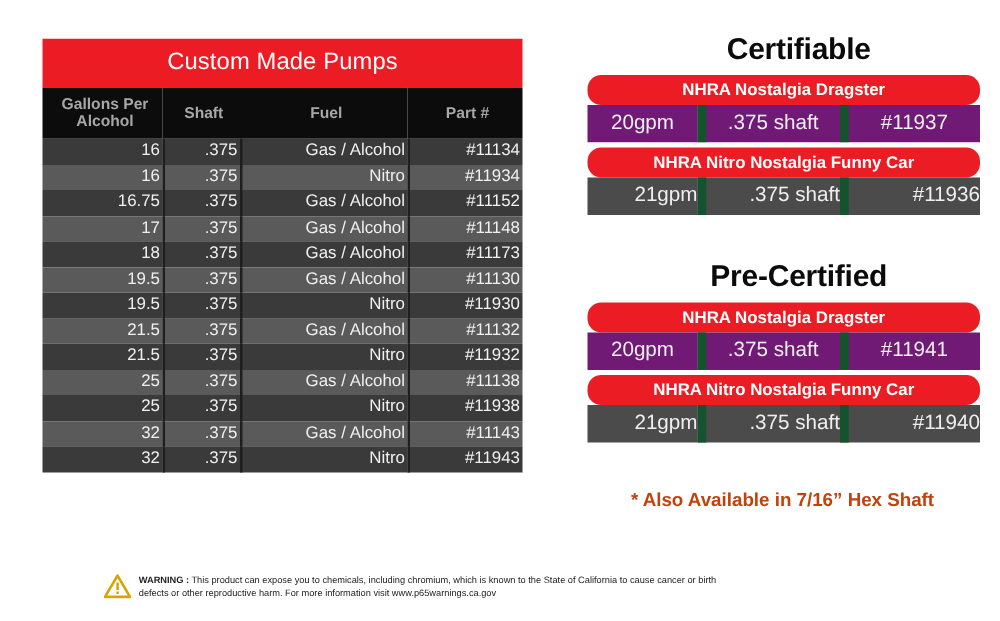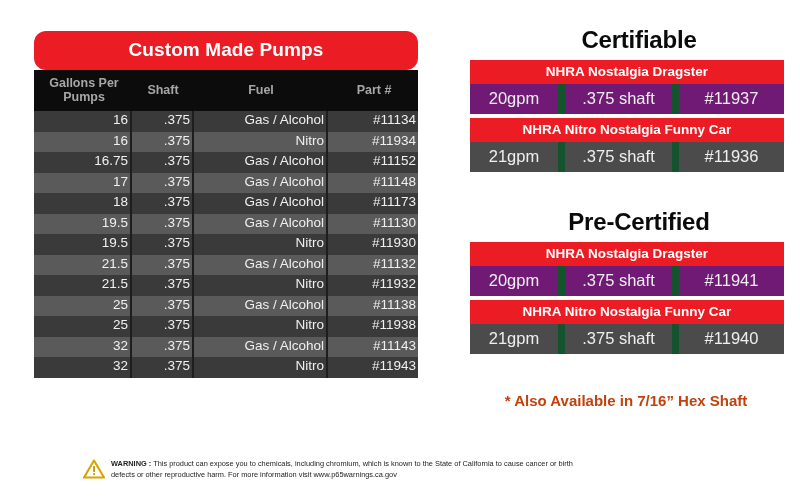--- a/index.html
+++ b/index.html
@@ -13,25 +13,24 @@
 
   
   #main-table {
     position: absolute; left: 34px; top: 31px; width: 384px;
     border-collapse: separate; border-spacing: 0;
   }
   .main-title-bar {
     background: #ec1c24;
     color: #ffffff;
     font-size: 19px;
-    font-weight: bold;
+    font-weight: normal;
     text-align: center;
     padding: 8px 0 9px 0;
     letter-spacing: 0.1px;
-    border-radius: 12px;
   }
   #main-head-row { background: #0c0c0c; }
   #main-head-row .hcell {
     color: #a7a7a7;
     font-size: 12.5px;
     font-weight: bold;
     text-align: center;
     padding: 6px 2px 7px 6px;
     line-height: 1.12;
     vertical-align: middle;
@@ -67,23 +66,24 @@
     margin-bottom: 6px;
   }
   .spec-table { width: 314px; border-collapse: separate; border-spacing: 0; }
   .spec-head {
     background: #ec1c24;
     color: #ffffff;
     font-size: 13.5px;
     font-weight: bold;
     text-align: center;
     padding: 4px 0 5px 0;
+    border-radius: 11px;
   }
   .spec-row-dark  td { background: #701a75; }
-  .spec-row-grey  td { background: #4b4b4b; }
+  .spec-row-grey  td { background: #4b4b4b; text-align: right; }
   .spec-cell {
     color: #efefef;
     font-size: 16.5px;
     text-align: center;
     padding: 5px 0 6px 0;
     border-left: 7px solid #14532d;
   }
   .spec-cell.first { border-left: none; }
   .spec-gap { height: 4px; background: #ffffff; }
   .sc-a { width: 88px; }
@@ -121,21 +121,21 @@
 <div id="page">
 
   <table id="main-table">
     <thead>
       <tr>
         <th class="main-title-bar" colspan="4">Custom Made Pumps</th>
       </tr>
       <tr id="main-head-row">
         <th class="hcell col-gpm">
           <span>Gallons Per</span><br>
-          <span>Pumps</span>
+          <span>Alcohol</span>
         </th>
         <th class="hcell col-shaft">Shaft</th>
         <th class="hcell col-fuel">Fuel</th>
         <th class="hcell col-part">Part #</th>
       </tr>
     </thead>
     <tbody id="main-body">
         <tr class="odd">
           <td class="rcell col-gpm first">16</td>
           <td class="rcell col-shaft">.375</td>

